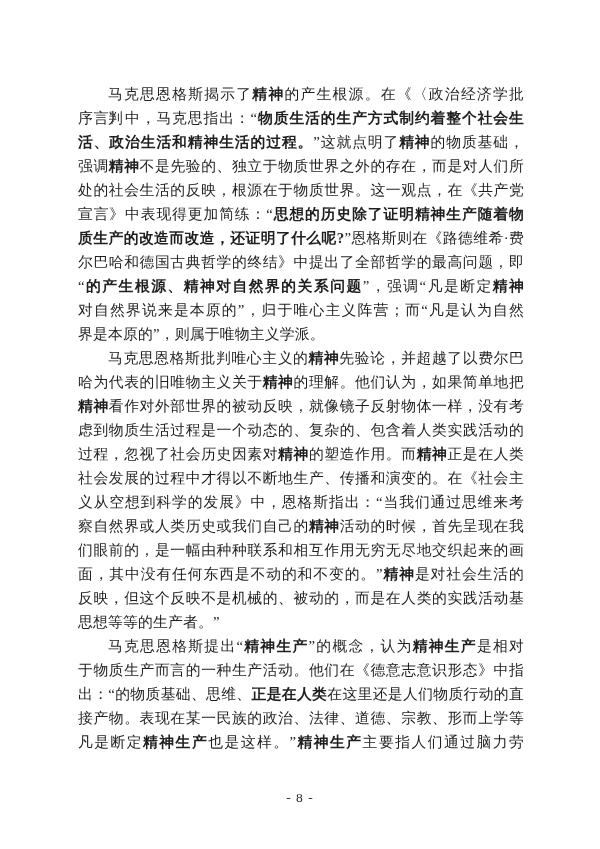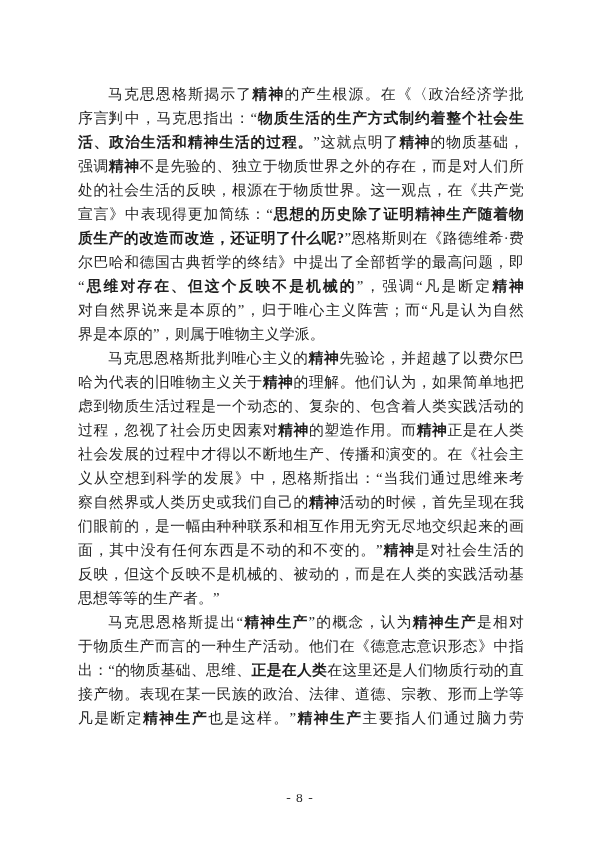--- a/index.html
+++ b/index.html
@@ -63,27 +63,28 @@
   <div class="doc-body" id="doc-body">
       <div class="paragraph">
         <div class="line indent"><span class="seg">马克思恩格斯揭示了</span><span class="seg-bold">精神</span><span class="seg">的产生根源。在《〈政治经济学批判〉</span></div>
         <div class="line"><span class="seg">序言》中，马克思指出：“</span><span class="seg-bold">物质生活的生产方式制约着整个社会生</span></div>
         <div class="line"><span class="seg-bold">活、政治生活和精神生活的过程。</span><span class="seg">”这就点明了</span><span class="seg-bold">精神</span><span class="seg">的物质基础，</span></div>
         <div class="line"><span class="seg">强调</span><span class="seg-bold">精神</span><span class="seg">不是先验的、独立于物质世界之外的存在，而是对人们所</span></div>
         <div class="line"><span class="seg">处的社会生活的反映，根源在于物质世界。这一观点，在《共产党</span></div>
         <div class="line"><span class="seg">宣言》中表现得更加简练：“</span><span class="seg-bold">思想的历史除了证明精神生产随着物</span></div>
         <div class="line"><span class="seg-bold">质生产的改造而改造，还证明了什么呢?</span><span class="seg">”恩格斯则在《路德维希·费</span></div>
         <div class="line"><span class="seg">尔巴哈和德国古典哲学的终结》中提出了全部哲学的最高问题，即</span></div>
-        <div class="line"><span class="seg">“</span><span class="seg-bold">思维对存在、但这个反映不是机械的</span><span class="seg">”，强调“凡是断定</span><span class="seg-bold">精神</span></div>
+        <div class="line"><span class="seg">“</span><span class="seg-bold">的产生根源、精神对自然界的关系问题</span><span class="seg">”，强调“凡是断定</span><span class="seg-bold">精神</span></div>
         <div class="line"><span class="seg">对自然界说来是本原的”，归于唯心主义阵营；而“凡是认为自然</span></div>
         <div class="line short-last"><span class="seg">界是本原的”，则属于唯物主义学派。</span></div>
       </div>
       <div class="paragraph">
         <div class="line indent"><span class="seg">马克思恩格斯批判唯心主义的</span><span class="seg-bold">精神</span><span class="seg">先验论，并超越了以费尔巴</span></div>
         <div class="line"><span class="seg">哈为代表的旧唯物主义关于</span><span class="seg-bold">精神</span><span class="seg">的理解。他们认为，如果简单地把</span></div>
+        <div class="line"><span class="seg-bold">精神</span><span class="seg">看作对外部世界的被动反映，就像镜子反射物体一样，没有考</span></div>
         <div class="line"><span class="seg">虑到物质生活过程是一个动态的、复杂的、包含着人类实践活动的</span></div>
         <div class="line"><span class="seg">过程，忽视了社会历史因素对</span><span class="seg-bold">精神</span><span class="seg">的塑造作用。而</span><span class="seg-bold">精神</span><span class="seg">正是在人类</span></div>
         <div class="line"><span class="seg">社会发展的过程中才得以不断地生产、传播和演变的。在《社会主</span></div>
         <div class="line"><span class="seg">义从空想到科学的发展》中，恩格斯指出：“当我们通过思维来考</span></div>
         <div class="line"><span class="seg">察自然界或人类历史或我们自己的</span><span class="seg-bold">精神</span><span class="seg">活动的时候，首先呈现在我</span></div>
         <div class="line"><span class="seg">们眼前的，是一幅由种种联系和相互作用无穷无尽地交织起来的画</span></div>
         <div class="line"><span class="seg">面，其中没有任何东西是不动的和不变的。”</span><span class="seg-bold">精神</span><span class="seg">是对社会生活的</span></div>
         <div class="line"><span class="seg">反映，但这个反映不是机械的、被动的，而是在人类的实践活动基</span></div>
         <div class="line short-last"><span class="seg">思想等等的生产者。”</span></div>
       </div>

